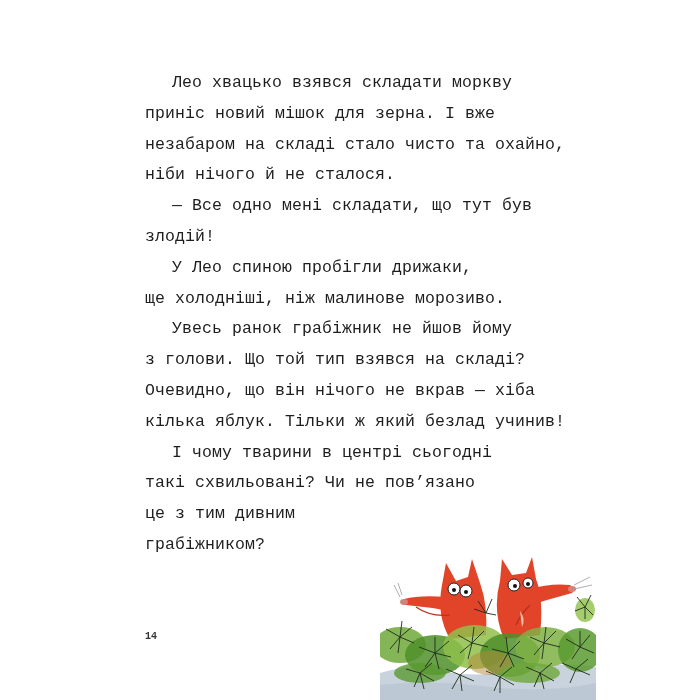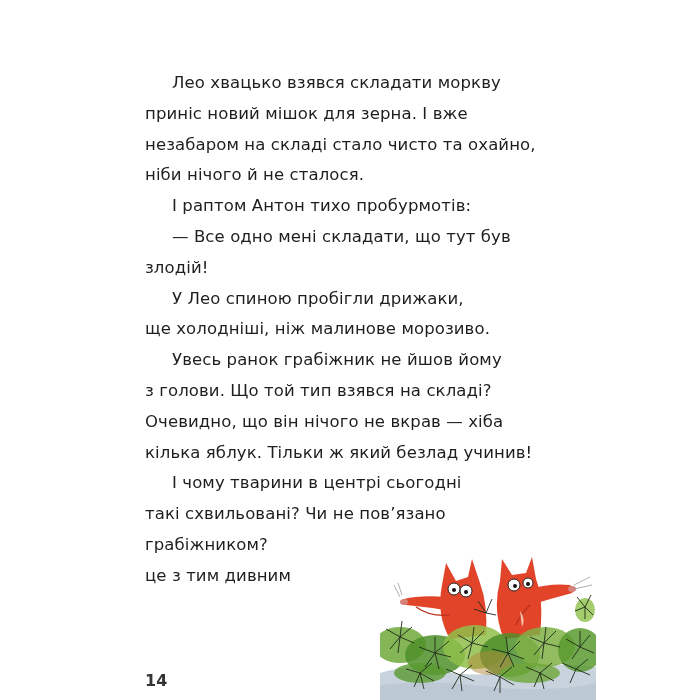--- a/index.html
+++ b/index.html
@@ -15,20 +15,21 @@
       font-family: "DejaVu Sans", "Liberation Sans", sans-serif;
       color: #1e1e1e;
     }
     .page {
       position: absolute;
       left: 0;
       top: 0;
       width: 592px;
       height: 700px;
       background: #ffffff;
+      font-family: Liberation Mono, monospace;
     }
     .text-block {
       position: absolute;
       left: 145px;
       top: 68px;
       width: 400px;
     }
     .line {
       display: block;
       height: 30.8px;
@@ -37,24 +38,23 @@
       white-space: nowrap;
       letter-spacing: 0.1px;
     }
     .line.indent {
       padding-left: 27px;
     }
     .page-number {
       position: absolute;
       left: 145px;
       top: 631px;
-      font-size: 16px;
+      font-size: 10px;
       font-weight: bold;
       color: #333;
-      margin-top: 40px;
     }
     .illustration {
       position: absolute;
       left: 380px;
       top: 555px;
       width: 216px;
       height: 145px;
       overflow: hidden;
     }
     .illustration svg {
@@ -63,33 +63,32 @@
   </style>
 </head>
 <body>
 
 <div class="page">
   <div class="text-block">
     <span class="line indent">Лео хвацько взявся складати моркву</span>
     <span class="line">приніс новий мішок для зерна. І вже</span>
     <span class="line">незабаром на складі стало чисто та охайно,</span>
     <span class="line">ніби нічого й не сталося.</span>
-    <span class="line indent">І раптом Антон тихо пробурмотів:</span>
     <span class="line indent">— Все одно мені складати, що тут був</span>
     <span class="line">злодій!</span>
     <span class="line indent">У Лео спиною пробігли дрижаки,</span>
     <span class="line">ще холодніші, ніж малинове морозиво.</span>
     <span class="line indent">Увесь ранок грабіжник не йшов йому</span>
     <span class="line">з голови. Що той тип взявся на складі?</span>
     <span class="line">Очевидно, що він нічого не вкрав — хіба</span>
     <span class="line">кілька яблук. Тільки ж який безлад учинив!</span>
     <span class="line indent">І чому тварини в центрі сьогодні</span>
     <span class="line">такі схвильовані? Чи не пов’язано</span>
+    <span class="line">це з тим дивним</span>
     <span class="line">грабіжником?</span>
-    <span class="line">це з тим дивним</span>
   </div>
 
   <div class="page-number">14</div>
 
   <div class="illustration">
     <svg width="216" height="145" viewBox="0 0 216 145" xmlns="http://www.w3.org/2000/svg">
 
       <path d="M0 118 Q30 108 60 116 Q100 124 140 114 Q180 106 216 112 L216 145 L0 145 Z" fill="#c9d3de"></path>
       <path d="M0 130 Q50 124 110 132 Q170 138 216 128 L216 145 L0 145 Z" fill="#b7c3cf" opacity="0.7"></path>
 

